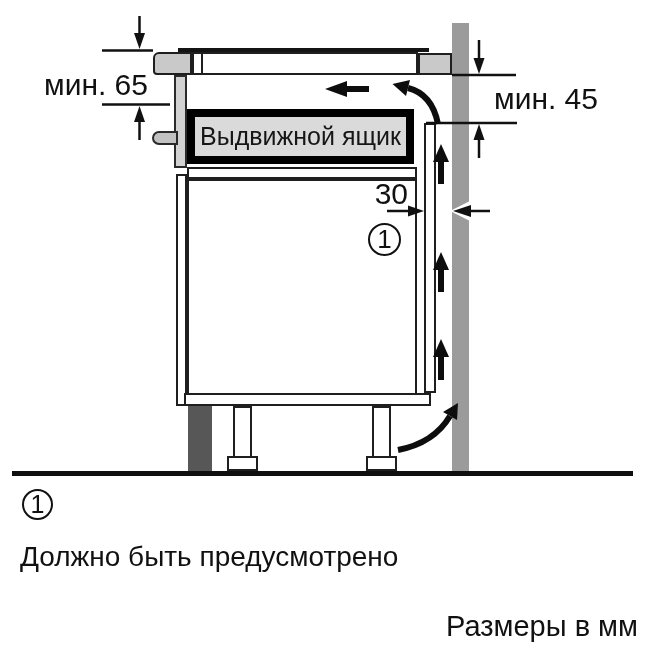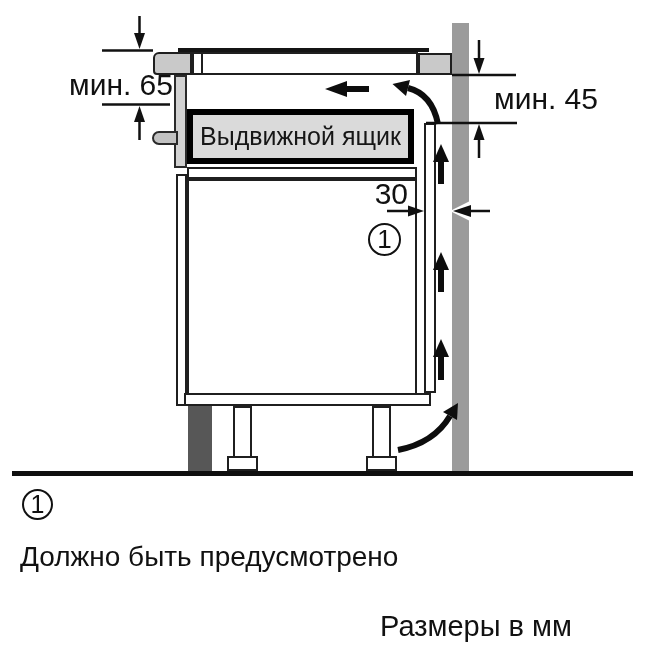--- a/index.html
+++ b/index.html
@@ -12,43 +12,43 @@
   .wall{left:452px;top:23px;width:17px;height:448px;background:#9b9b9b;}
   .floor{left:12px;top:471px;width:621px;height:5px;background:#0f0f0f;}
   .wt-left{left:153px;top:52px;width:39px;height:23px;background:#c9c9c9;border:2px solid #1f1f1f;border-radius:6px 0 0 4px;}
   .hob-body{left:192px;top:52px;width:226px;height:23px;background:#fff;border:2px solid #1f1f1f;}
   .hob-line{left:201px;top:53px;width:2px;height:21px;background:#1f1f1f;}
   .wt-right{left:418px;top:53px;width:34px;height:22px;background:#c9c9c9;border:2px solid #1f1f1f;}
   .glass{left:178px;top:48px;width:251px;height:4px;background:#141414;}
   .front-panel{left:174px;top:75px;width:13px;height:93px;background:#d2d2d2;border:2px solid #2a2a2a;}
   .handle{left:152px;top:131px;width:26px;height:14px;background:#c2c2c2;border:2px solid #2a2a2a;border-radius:7px 0 0 7px;}
   .side-strip{left:176px;top:174px;width:11px;height:232px;background:#fff;border:2px solid #1f1f1f;}
-  .drawer{left:187px;top:109px;width:227px;height:55px;background:#dadada;border:6px solid #000000;
+  .drawer{left:187px;top:109px;width:227px;height:55px;background:#dadada;border:8px solid #000000;
           display:flex;align-items:center;justify-content:center;font-size:25px;color:#161616;white-space:nowrap;}
   .drawer-band{left:187px;top:167px;width:230px;height:12px;background:#fff;border:2px solid #1f1f1f;}
   .cab-box{left:187px;top:179px;width:230px;height:218px;background:#fff;border:2px solid #1f1f1f;}
   .back-strip{left:424px;top:123px;width:12px;height:270px;background:#fff;border:2px solid #1f1f1f;}
   .shelf{left:184px;top:393px;width:247px;height:13px;background:#fff;border:2px solid #1f1f1f;}
   .leg{background:#fff;border:2px solid #1f1f1f;}
   .leg1s{left:233px;top:406px;width:19px;height:52px;}
   .leg1f{left:227px;top:456px;width:31px;height:15px;}
   .leg2s{left:372px;top:406px;width:19px;height:52px;}
   .leg2f{left:366px;top:456px;width:31px;height:15px;}
   .plinth{left:188px;top:406px;width:24px;height:65px;background:#575757;}
   
   .dim-label{font-size:30px;line-height:30px;white-space:nowrap;}
-  .lbl65{left:36px;top:70px;width:112px;margin-left:33px;}
+  .lbl65{left:36px;top:70px;width:112px;text-align:right;}
   .lbl45{left:478px;top:84px;width:120px;text-align:right;}
   .lbl20{left:358px;top:179px;width:50px;text-align:right;}
   .callout{border:2.5px solid #111;border-radius:50%;background:#fff;
            display:flex;align-items:center;justify-content:center;}
   .co-diagram{left:368px;top:223px;width:33px;height:33px;font-size:26px;}
   .co-foot{left:22px;top:489px;width:31px;height:31px;font-size:25px;}
   .note{left:20px;top:528px;width:600px;font-size:28px;line-height:34px;margin-top:12px;}
-  .units{left:380px;top:610px;width:258px;font-size:29px;white-space:nowrap;}
+  .units{left:380px;top:610px;width:258px;font-size:29px;text-align:right;white-space:nowrap;}
   svg.overlay{position:absolute;left:0;top:0;width:650px;height:650px;pointer-events:none;}
 </style>
 </head>
 <body>
 
 <div id="canvas">
 
   <div class="abs wall"></div>
   <div class="abs floor"></div>
 

